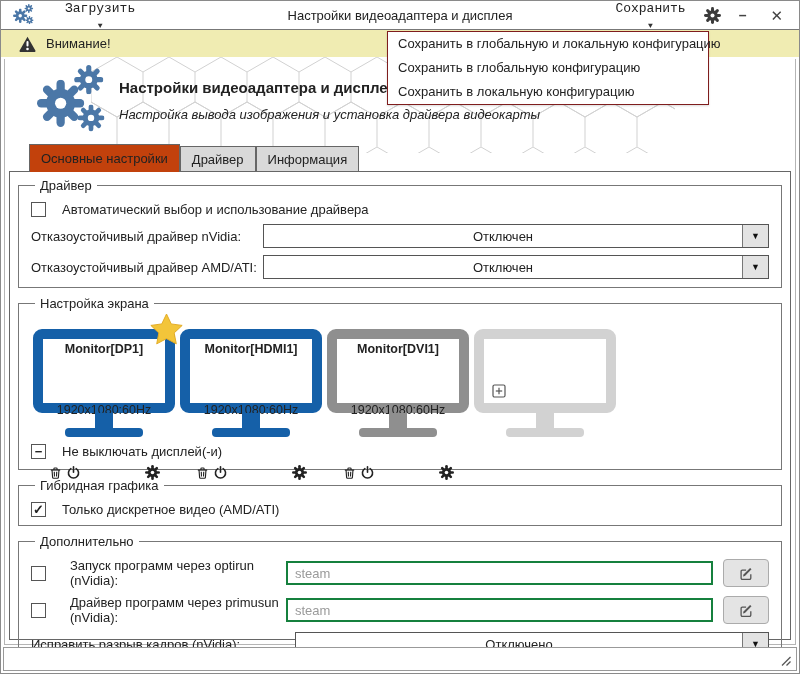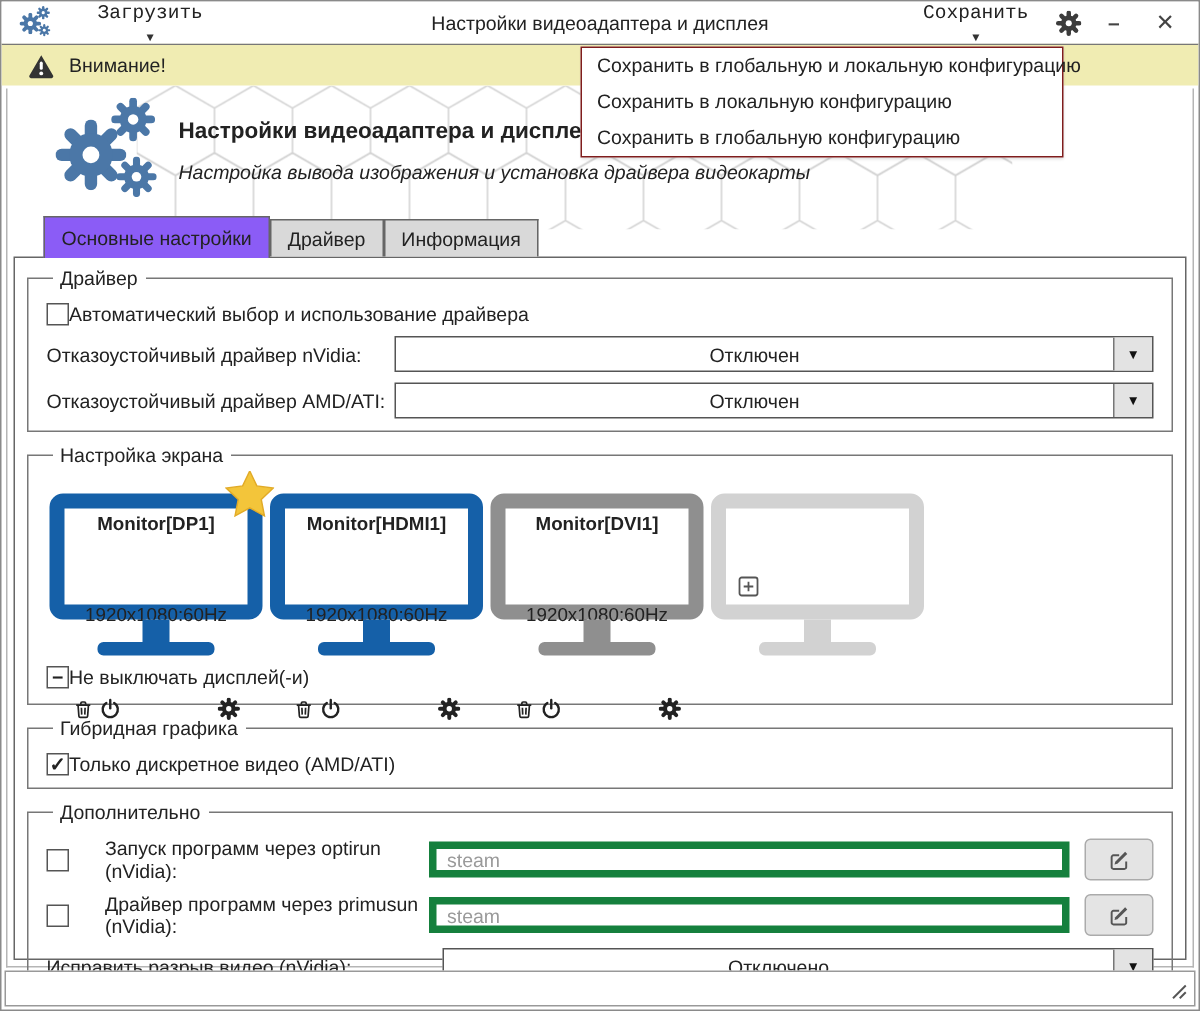--- a/index.html
+++ b/index.html
@@ -26,31 +26,31 @@
   .menu-item{font-size:13px;padding:4px 10px;height:16px;line-height:16px;cursor:pointer;white-space:nowrap;}
   
   .header{position:absolute;left:4px;top:56px;right:4px;height:87px;background:#fff;overflow:visible;}
   .hexbg{position:absolute;left:86px;top:0;opacity:.85;pointer-events:none;}
   .hdr-logo{position:absolute;left:22px;top:8px;width:92px;height:72px;color:#4b77a7;}
   .hdr-title{position:absolute;left:114px;top:22px;font-size:15px;font-weight:bold;}
   .hdr-sub{position:absolute;left:114px;top:50px;font-size:13px;font-weight:normal;font-style:italic;}
   
   .tabbar{position:absolute;left:8px;top:143px;right:8px;height:28px;display:flex;align-items:flex-end;padding-left:20px;z-index:6;}
   .tab{font-size:13px;padding:0 11px;border:1px solid #666;border-bottom:none;display:flex;align-items:center;cursor:pointer;box-sizing:border-box;}
-  .tab.active{background:#8b5cf6;height:28px;z-index:7;margin-top:44px;}
+  .tab.active{background:#c2410c;height:28px;z-index:7;margin-top:44px;}
   .tab.inactive{background:#d9d9d9;height:25px;margin-bottom:1px;}
   
   .central{position:absolute;left:3px;top:58px;right:3px;bottom:28px;border:1px solid #b5b5b5;border-top:none;pointer-events:none;}
   .page{position:absolute;left:8px;top:170px;right:8px;bottom:33px;border:1px solid #666;background:#fff;box-sizing:border-box;padding:2px 6px;z-index:4;}
   fieldset{border:1px solid #777;margin:4px 2px 8px 2px;padding:2px 12px 8px 12px;}
   legend{font-size:13px;padding:0 5px;margin-left:4px;}
   
   .row{display:flex;align-items:center;margin-top:7px;}
   .row-label{font-size:13px;flex:0 0 232px;}
-  .cbrow{display:flex;align-items:center;gap:0;margin-top:7px;cursor:pointer;}
+  .cbrow{display:flex;align-items:center;gap:16px;margin-top:7px;cursor:pointer;}
   .cbrow .lbl{font-size:13px;}
   .cb{width:15px;height:15px;border:1px solid #555;background:#fff;display:flex;align-items:center;justify-content:center;font-size:13px;line-height:1;color:#222;box-sizing:border-box;flex:0 0 auto;}
   .cb.checked::before{content:"\2713";font-weight:bold;}
   .cb.partial::before{content:"\2212";font-weight:bold;}
   
   .combo{flex:1;display:flex;height:24px;border:1px solid #555;background:#fff;box-sizing:border-box;cursor:pointer;}
   .combo-text{flex:1;font-size:13px;padding:4px 7px;white-space:nowrap;overflow:hidden;text-align:center;}
   .combo-btn{flex:0 0 25px;background:#e3e3e3;border-left:1px solid #777;display:flex;align-items:center;justify-content:center;font-size:9px;color:#111;}
   
   .monitors{display:flex;gap:5px;margin:16px 0 4px 2px;}
@@ -63,21 +63,21 @@
   .monitor.inactive .neck,.monitor.inactive .base{background:#8f8f8f;}
   .monitor.empty .neck,.monitor.empty .base{background:#d2d2d2;}
   .mon-name{font-size:12.5px;font-weight:bold;text-align:center;line-height:17px;white-space:nowrap;}
   .mon-res{font-size:12.5px;text-align:center;line-height:17px;white-space:nowrap;}
   .mon-icons{display:flex;align-items:center;gap:3px;margin-top:2px;}
   .mon-ic{width:15px;height:15px;color:#222;cursor:pointer;}
   .mon-ic.right{margin-left:auto;}
   .star{position:absolute;top:-15px;right:-8px;width:33px;height:31px;z-index:2;}
   .plusbox{width:16px;height:16px;color:#555;margin:0 0 2px 2px;cursor:pointer;}
   
-  .txt{flex:1;height:24px;border:5px solid #15803d;font-size:13px;padding:0 7px;box-sizing:border-box;font-family:inherit;color:#222;}
+  .txt{flex:1;height:24px;border:2px solid #15803d;font-size:13px;padding:0 7px;box-sizing:border-box;font-family:inherit;color:#222;}
   .txt::placeholder{color:#9a9a9a;}
   .editbtn{flex:0 0 44px;height:26px;margin-left:10px;background:#e4e4e4;border:1px solid #ababab;border-radius:4px;display:flex;align-items:center;justify-content:center;color:#555;cursor:pointer;}
   .editbtn svg{width:16px;height:16px;}
   .cbl{display:flex;align-items:center;gap:24px;flex:0 0 255px;}
   
   .statusbar{position:absolute;left:2px;right:2px;bottom:2px;height:22px;border:1px solid #999;background:#fff;z-index:8;}
   .grip{position:absolute;right:4px;bottom:3px;width:13px;height:13px;color:#555;}
   .hidden-defs{position:absolute;width:0;height:0;overflow:hidden;}
 </style>
 </head>
@@ -345,34 +345,34 @@
         </span>
         <input class="txt" type="text" placeholder="steam" style="">
         <span class="editbtn">
           <svg>
               <use href="#i-edit"></use>
             </svg>
         </span>
       </div>
 
       <div class="row">
-        <span class="row-label" style="flex-basis:264px">Исправить разрыв видео (nVidia):</span>
+        <span class="row-label" style="flex-basis:264px">Исправить разрыв кадров (nVidia):</span>
         <div class="combo">
           <span class="combo-text">Отключено</span>
           <span class="combo-btn">▼</span>
         </div>
       </div>
     </fieldset>
 
   </div>
 
   <div class="menu">
     <div class="menu-item">Сохранить в глобальную и локальную конфигурацию</div>
+    <div class="menu-item">Сохранить в глобальную конфигурацию</div>
     <div class="menu-item">Сохранить в локальную конфигурацию</div>
-    <div class="menu-item">Сохранить в глобальную конфигурацию</div>
   </div>
 
   <div class="statusbar">
     <svg class="grip">
         <use href="#i-grip"></use>
       </svg>
   </div>
 
 </div>
 

